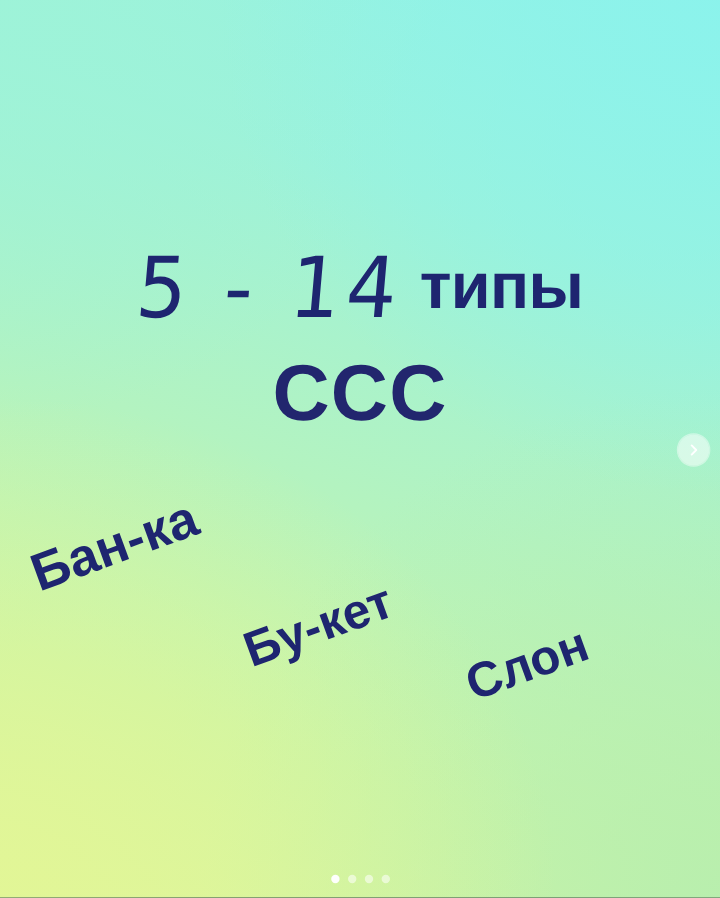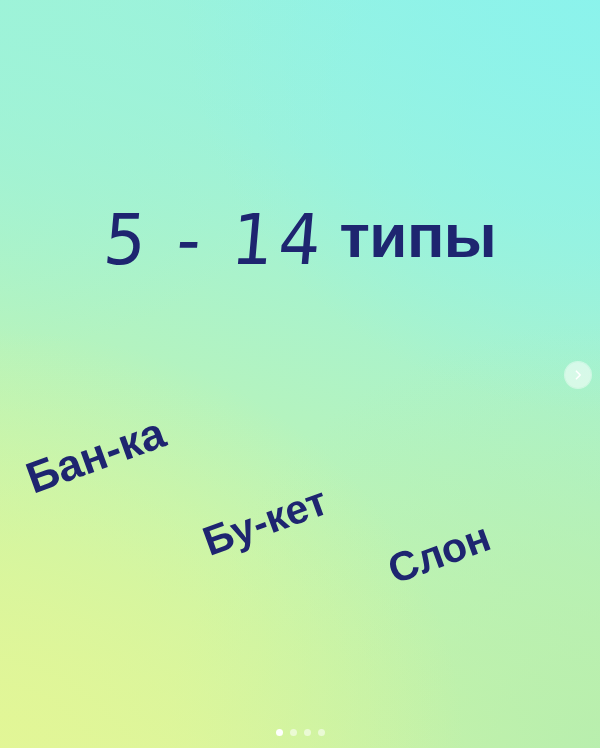--- a/index.html
+++ b/index.html
@@ -47,21 +47,21 @@
     font-weight: 400;
     color: #1e2570;
     letter-spacing: 5px;
     transform: skewX(-5deg) scaleY(1.06);
     position: relative;
     top: 2px;
   }
   .typy {
     display: inline-block;
     font-family: "Liberation Sans", sans-serif;
-    font-size: 62px;
+    font-size: 54px;
     font-weight: 700;
     color: #1e2570;
     letter-spacing: -0.5px;
     margin-left: 14px;
     position: relative;
     top: -4px;
   }
   .headline-line2 {
     display: block;
     margin-top: 22px;
@@ -141,20 +141,21 @@
 </style>
 </head>
 <body>
 
 <div id="story-slide">
 
   <div class="headline">
     <span class="headline-line1">
       <span class="hand-num">5 - 14</span><span class="typy">типы</span>
     </span>
+    <span class="headline-line2">ССС</span>
   </div>
 
   <div class="word word-banka">Бан-ка</div>
 
   <div class="word word-buket">Бу-кет</div>
 
   <div class="word word-slon">Слон</div>
 
   <div class="next-button">
     <span>

